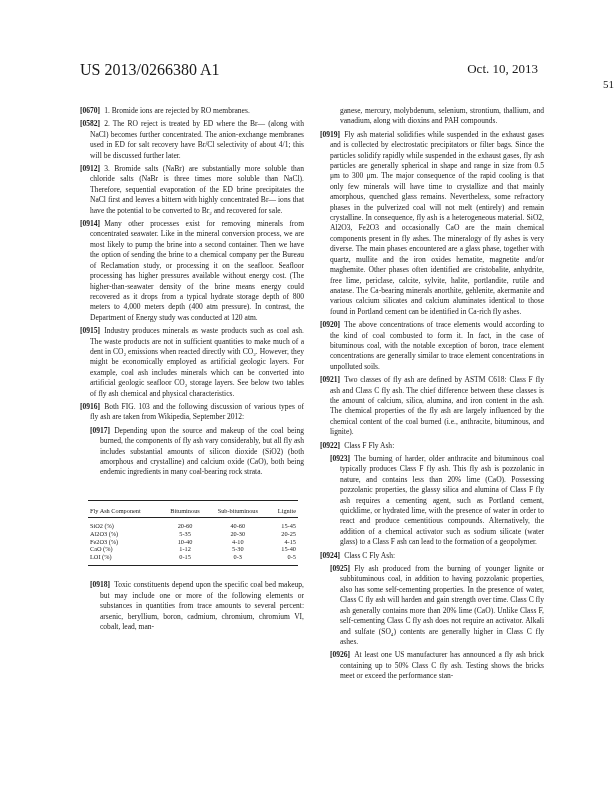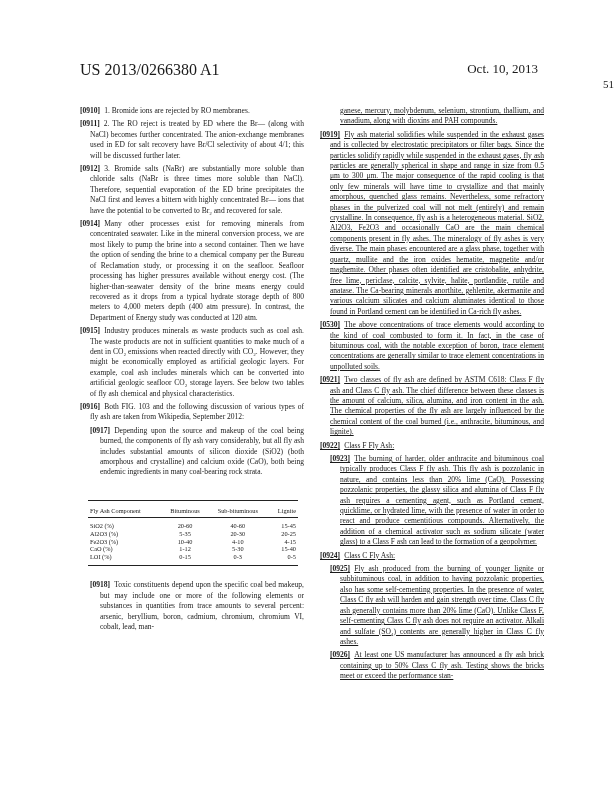--- a/index.html
+++ b/index.html
@@ -6,21 +6,21 @@
   body {
     width: 614px; height: 792px; position: relative; overflow: hidden;
     font-family: "Liberation Serif", "DejaVu Serif", serif;
     color: #1a1a1a;
   }
   .hdr-left { position: absolute; left: 80px; top: 61px; font-size: 16px; }
   .hdr-right { position: absolute; right: 76px; top: 61px; font-size: 13px; }
   .hdr-page { position: absolute; left: 0; right: 0; top: 78px; text-align: right; font-size: 11px; }
   .col { position: absolute; top: 106px; font-size: 7.55px; line-height: 10.4px; text-align: justify; }
   .col-left { left: 80px; width: 224px; }
-  .col-right { left: 320px; width: 224px; text-decoration: underline; }
+  .col-right { left: 320px; width: 224px; }
   .para { margin: 0 0 3px 0; padding-left: 10px; text-indent: -10px; }
   .para.nested { padding-left: 20px; text-indent: -10px; }
   .para.cont { padding-left: 10px; text-indent: 0; margin-top: 0; }
   .pnum { font-weight: bold; margin-right: 4px; }
   .section-heading { margin: 9px 0 9px 0; }
   table.ash {
     border-collapse: collapse; width: 210px; margin: 22px 0 14px 8px;
     font-size: 6.3px; line-height: 7.6px;
     border-top: 1.2px solid #222; border-bottom: 1.2px solid #222;
   }
@@ -32,22 +32,22 @@
   table.ash tr.last td { padding-bottom: 5px; }
 </style>
 </head>
 <body>
 
 <div class="hdr-left">US 2013/0266380 A1</div>
 <div class="hdr-right">Oct. 10, 2013</div>
 <div class="hdr-page">51</div>
 
 <div class="col col-left">
-  <p class="para"><span class="pnum">[0910]</span><span>1. Bromide ions are rejected by RO membranes.</span></p>
-  <p class="para"><span class="pnum">[0911]</span><span>2. The RO reject is treated by ED where the Br— (along with NaCl) becomes further concentrated. The anion-exchange membranes used in ED for salt recovery have Br/Cl selectivity of about 4/1; this will be discussed further later.</span></p>
+  <p class="para"><span class="pnum">[0670]</span><span>1. Bromide ions are rejected by RO membranes.</span></p>
+  <p class="para"><span class="pnum">[0582]</span><span>2. The RO reject is treated by ED where the Br— (along with NaCl) becomes further concentrated. The anion-exchange membranes used in ED for salt recovery have Br/Cl selectivity of about 4/1; this will be discussed further later.</span></p>
   <p class="para"><span class="pnum">[0912]</span><span>3. Bromide salts (NaBr) are substantially more soluble than chloride salts (NaBr is three times more soluble than NaCl). Therefore, sequential evaporation of the ED brine precipitates the NaCl first and leaves a bittern with highly concentrated Br— ions that have the potential to be converted to Br₂ and recovered for sale.</span></p>
   <p class="para"><span class="pnum">[0914]</span><span>Many other processes exist for removing minerals from concentrated seawater. Like in the mineral conversion process, we are most likely to pump the brine into a second container. Then we have the option of sending the brine to a chemical company per the Bureau of Reclamation study, or processing it on the seafloor. Seafloor processing has higher pressures available without energy cost. (The higher-than-seawater density of the brine means energy could recovered as it drops from a typical hydrate storage depth of 800 meters to 4,000 meters depth (400 atm pressure). In contrast, the Department of Energy study was conducted at 120 atm.</span></p>
 
 
   <p class="para"><span class="pnum">[0915]</span><span>Industry produces minerals as waste products such as coal ash. The waste products are not in sufficient quantities to make much of a dent in CO₂ emissions when reacted directly with CO₂. However, they might be economically employed as artificial geologic layers. For example, coal ash includes minerals which can be converted into artificial geologic seafloor CO₂ storage layers. See below two tables of fly ash chemical and physical characteristics.</span></p>
   <p class="para"><span class="pnum">[0916]</span><span>Both FIG. 103 and the following discussion of various types of fly ash are taken from Wikipedia, September 2012:</span></p>
   <p class="para nested"><span class="pnum">[0917]</span><span>Depending upon the source and makeup of the coal being burned, the components of fly ash vary considerably, but all fly ash includes substantial amounts of silicon dioxide (SiO2) (both amorphous and crystalline) and calcium oxide (CaO), both being endemic ingredients in many coal-bearing rock strata.</span></p>
 
   <table class="ash">
     <thead>
@@ -91,20 +91,20 @@
       </tr>
     </tbody>
   </table>
 
   <p class="para nested"><span class="pnum">[0918]</span><span>Toxic constituents depend upon the specific coal bed makeup, but may include one or more of the following elements or substances in quantities from trace amounts to several percent: arsenic, beryllium, boron, cadmium, chromium, chromium VI, cobalt, lead, man-</span></p>
 </div>
 
 <div class="col col-right">
   <p class="para cont nested-cont" style="padding-left:20px;">ganese, mercury, molybdenum, selenium, strontium, thallium, and vanadium, along with dioxins and PAH compounds.</p>
   <p class="para"><span class="pnum">[0919]</span><span>Fly ash material solidifies while suspended in the exhaust gases and is collected by electrostatic precipitators or filter bags. Since the particles solidify rapidly while suspended in the exhaust gases, fly ash particles are generally spherical in shape and range in size from 0.5 μm to 300 μm. The major consequence of the rapid cooling is that only few minerals will have time to crystallize and that mainly amorphous, quenched glass remains. Nevertheless, some refractory phases in the pulverized coal will not melt (entirely) and remain crystalline. In consequence, fly ash is a heterogeneous material. SiO2, Al2O3, Fe2O3 and occasionally CaO are the main chemical components present in fly ashes. The mineralogy of fly ashes is very diverse. The main phases encountered are a glass phase, together with quartz, mullite and the iron oxides hematite, magnetite and/or maghemite. Other phases often identified are cristobalite, anhydrite, free lime, periclase, calcite, sylvite, halite, portlandite, rutile and anatase. The Ca-bearing minerals anorthite, gehlenite, akermanite and various calcium silicates and calcium aluminates identical to those found in Portland cement can be identified in Ca-rich fly ashes.</span></p>
-  <p class="para"><span class="pnum">[0530]</span><span>The above concentrations of trace elements would according to the kind of coal combusted to form it. In fact, in the case of bituminous coal, with the notable exception of boron, trace element concentrations are generally similar to trace element concentrations in unpolluted soils.</span></p>
+  <p class="para"><span class="pnum">[0920]</span><span>The above concentrations of trace elements would according to the kind of coal combusted to form it. In fact, in the case of bituminous coal, with the notable exception of boron, trace element concentrations are generally similar to trace element concentrations in unpolluted soils.</span></p>
   <p class="para"><span class="pnum">[0921]</span><span>Two classes of fly ash are defined by ASTM C618: Class F fly ash and Class C fly ash. The chief difference between these classes is the amount of calcium, silica, alumina, and iron content in the ash. The chemical properties of the fly ash are largely influenced by the chemical content of the coal burned (i.e., anthracite, bituminous, and lignite).</span></p>
   <p class="para"><span class="pnum">[0922]</span><span>Class F Fly Ash:</span></p>
   <p class="para nested"><span class="pnum">[0923]</span><span>The burning of harder, older anthracite and bituminous coal typically produces Class F fly ash. This fly ash is pozzolanic in nature, and contains less than 20% lime (CaO). Possessing pozzolanic properties, the glassy silica and alumina of Class F fly ash requires a cementing agent, such as Portland cement, quicklime, or hydrated lime, with the presence of water in order to react and produce cementitious compounds. Alternatively, the addition of a chemical activator such as sodium silicate (water glass) to a Class F ash can lead to the formation of a geopolymer.</span></p>
   <p class="para"><span class="pnum">[0924]</span><span>Class C Fly Ash:</span></p>
   <p class="para nested"><span class="pnum">[0925]</span><span>Fly ash produced from the burning of younger lignite or subbituminous coal, in addition to having pozzolanic properties, also has some self-cementing properties. In the presence of water, Class C fly ash will harden and gain strength over time. Class C fly ash generally contains more than 20% lime (CaO). Unlike Class F, self-cementing Class C fly ash does not require an activator. Alkali and sulfate (SO₄) contents are generally higher in Class C fly ashes.</span></p>
   <p class="para nested"><span class="pnum">[0926]</span><span>At least one US manufacturer has announced a fly ash brick containing up to 50% Class C fly ash. Testing shows the bricks meet or exceed the performance stan-</span></p>
 </div>
 
 </body></html>

